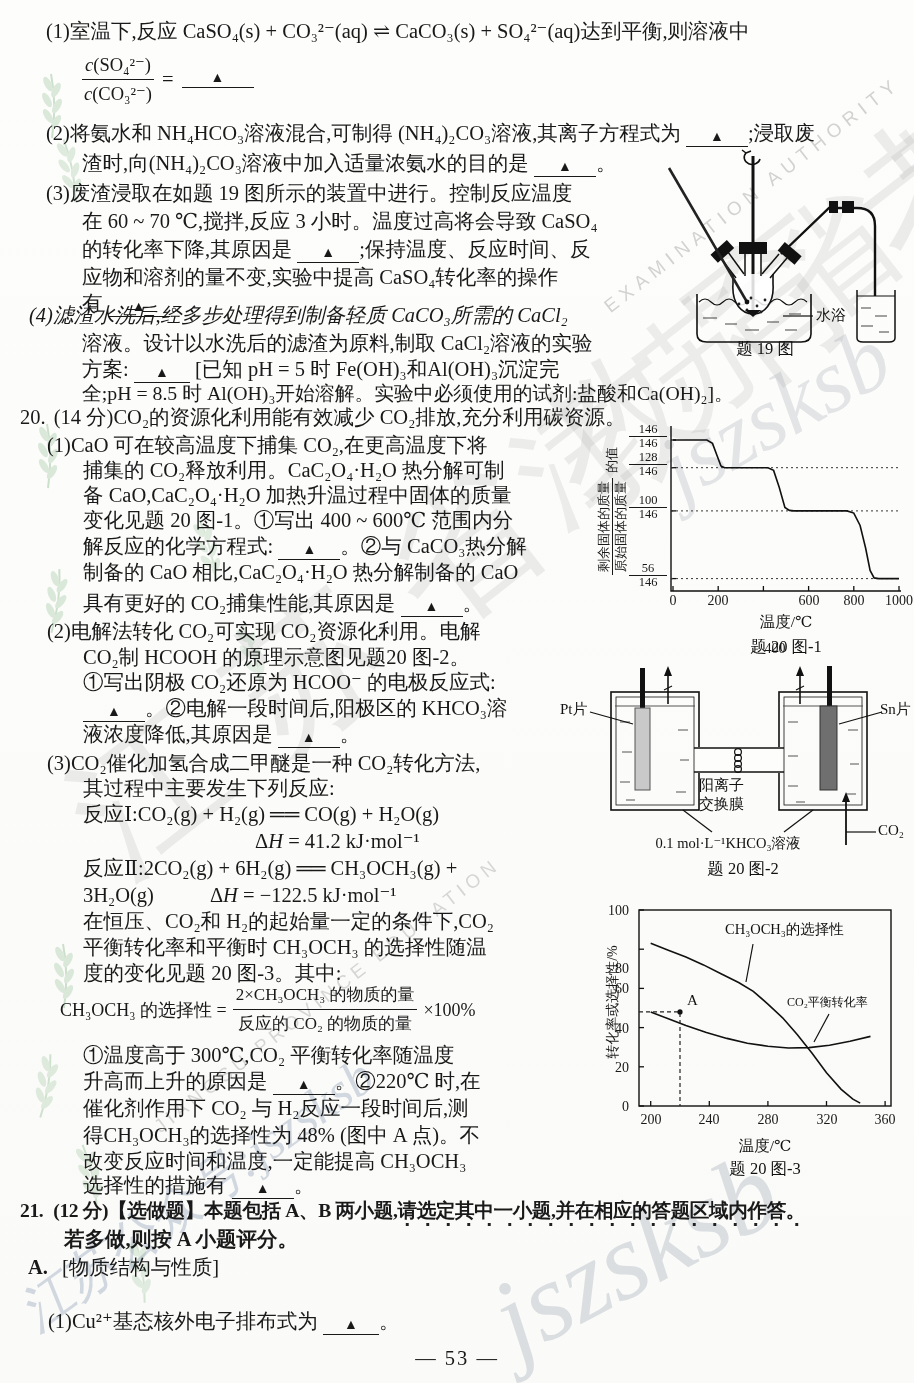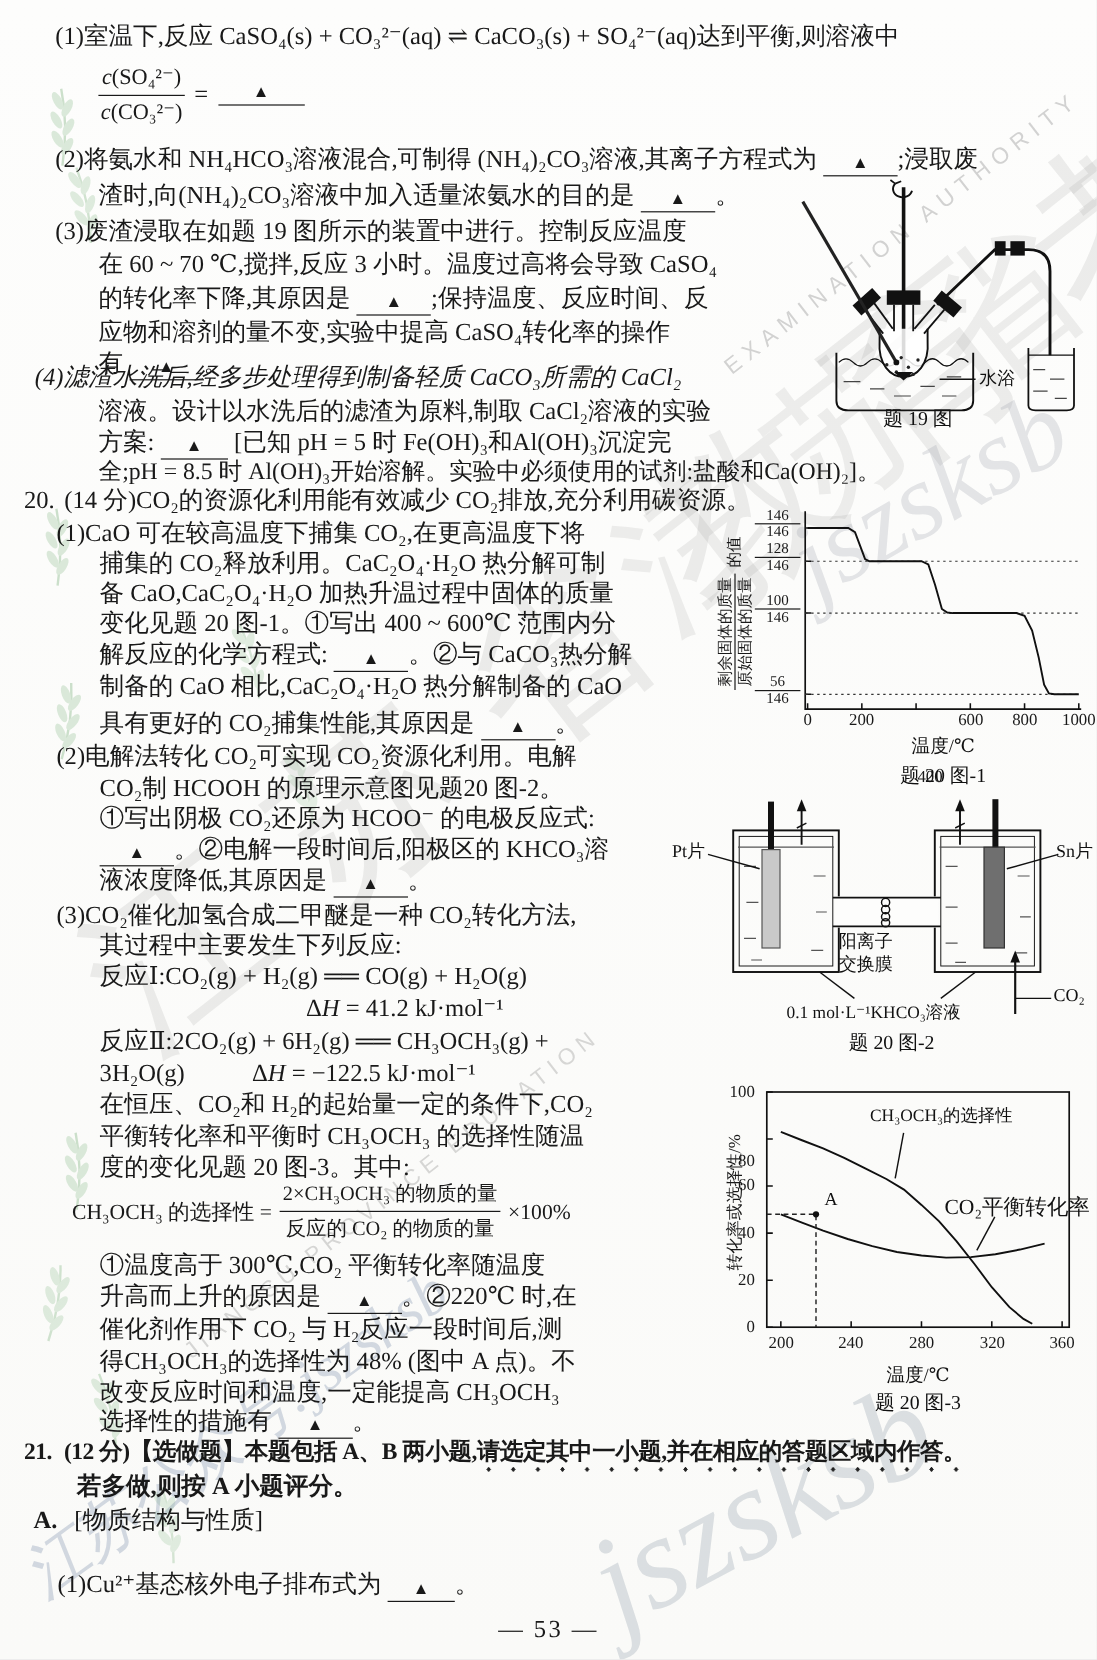--- a/index.html
+++ b/index.html
@@ -339,21 +339,21 @@
           <line x1="6" y1="8.0" x2="11" y2="8.0" stroke="#111" stroke-width="1.3"></line>
         </g>
       <polyline id="sel-c1" class="curve" points="17.7,41.3 35.3,48.2 52.9,55.0 70.5,62.9 88.0,71.7 105.6,80.5 120.3,89.3 134.9,102.1 149.6,115.8 164.2,132.5 178.9,151.1 193.5,170.7 208.2,187.3 219.9,197.1 227.2,201.1"></polyline>
       <polyline id="sel-c2" class="curve" points="17.7,109.9 35.3,116.8 52.9,123.6 73.4,130.5 93.9,136.4 114.4,141.3 134.9,144.2 155.4,146.0 176.0,145.6 196.5,143.2 217.0,139.3 237.5,134.4"></polyline>
       <polyline id="sel-dash" points="6,109.9 47.0,109.9 47.0,204" fill="none" stroke="#222" stroke-width="1.2" stroke-dasharray="4,3"></polyline>
       <circle id="sel-A" r="2.6" fill="#111" cx="47.0" cy="109.9"></circle>
       <line class="ptr" x1="120" y1="42" x2="113" y2="80"></line>
       <line class="ptr" x1="196" y1="112" x2="181" y2="140"></line>
     </svg>
     <div class="fl" style="left:150px;top:24px;font-size:14.5px;">CH₃OCH₃的选择性</div>
-    <div class="fl" style="left:212px;top:98px;font-size:18px;">CO₂平衡转化率</div>
+    <div class="fl" style="left:212px;top:98px;font-size:12px;">CO₂平衡转化率</div>
     <div class="fl" style="left:112px;top:96px;font-size:15px;">A</div>
     <div class="tick" style="left:58px;top:216px;width:36px;">200</div>
     <div class="tick" style="left:116px;top:216px;width:36px;">240</div>
     <div class="tick" style="left:175px;top:216px;width:36px;">280</div>
     <div class="tick" style="left:234px;top:216px;width:36px;">320</div>
     <div class="tick" style="left:292px;top:216px;width:36px;">360</div>
     <div class="fl" style="left:110px;top:240px;width:160px;text-align:center;font-size:15.5px;">温度/℃</div>
     <div class="fl cap" style="left:110px;top:262px;width:160px;">题 20 图-3</div>
   </div>
 

